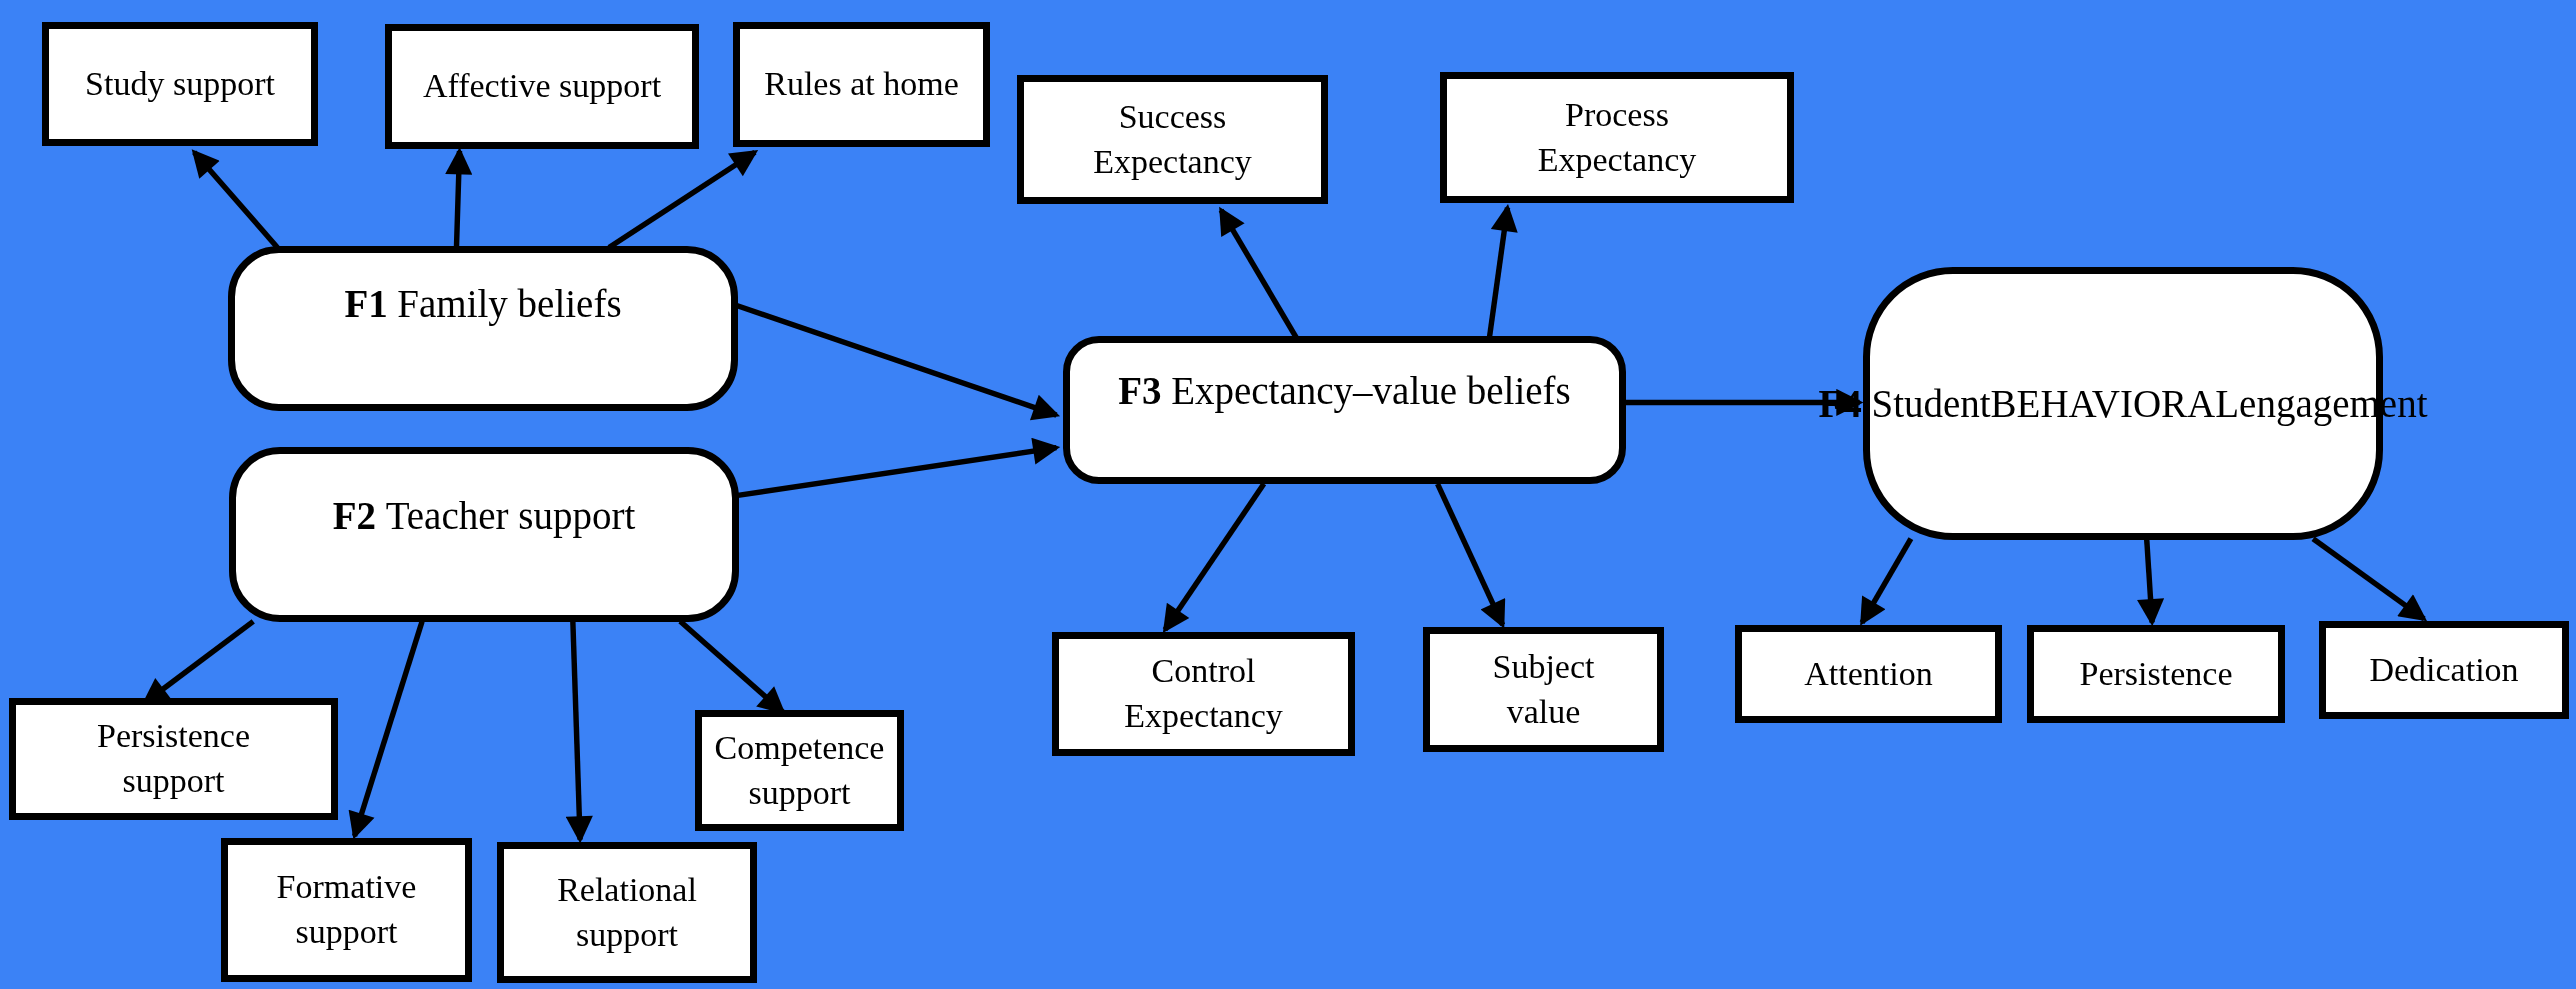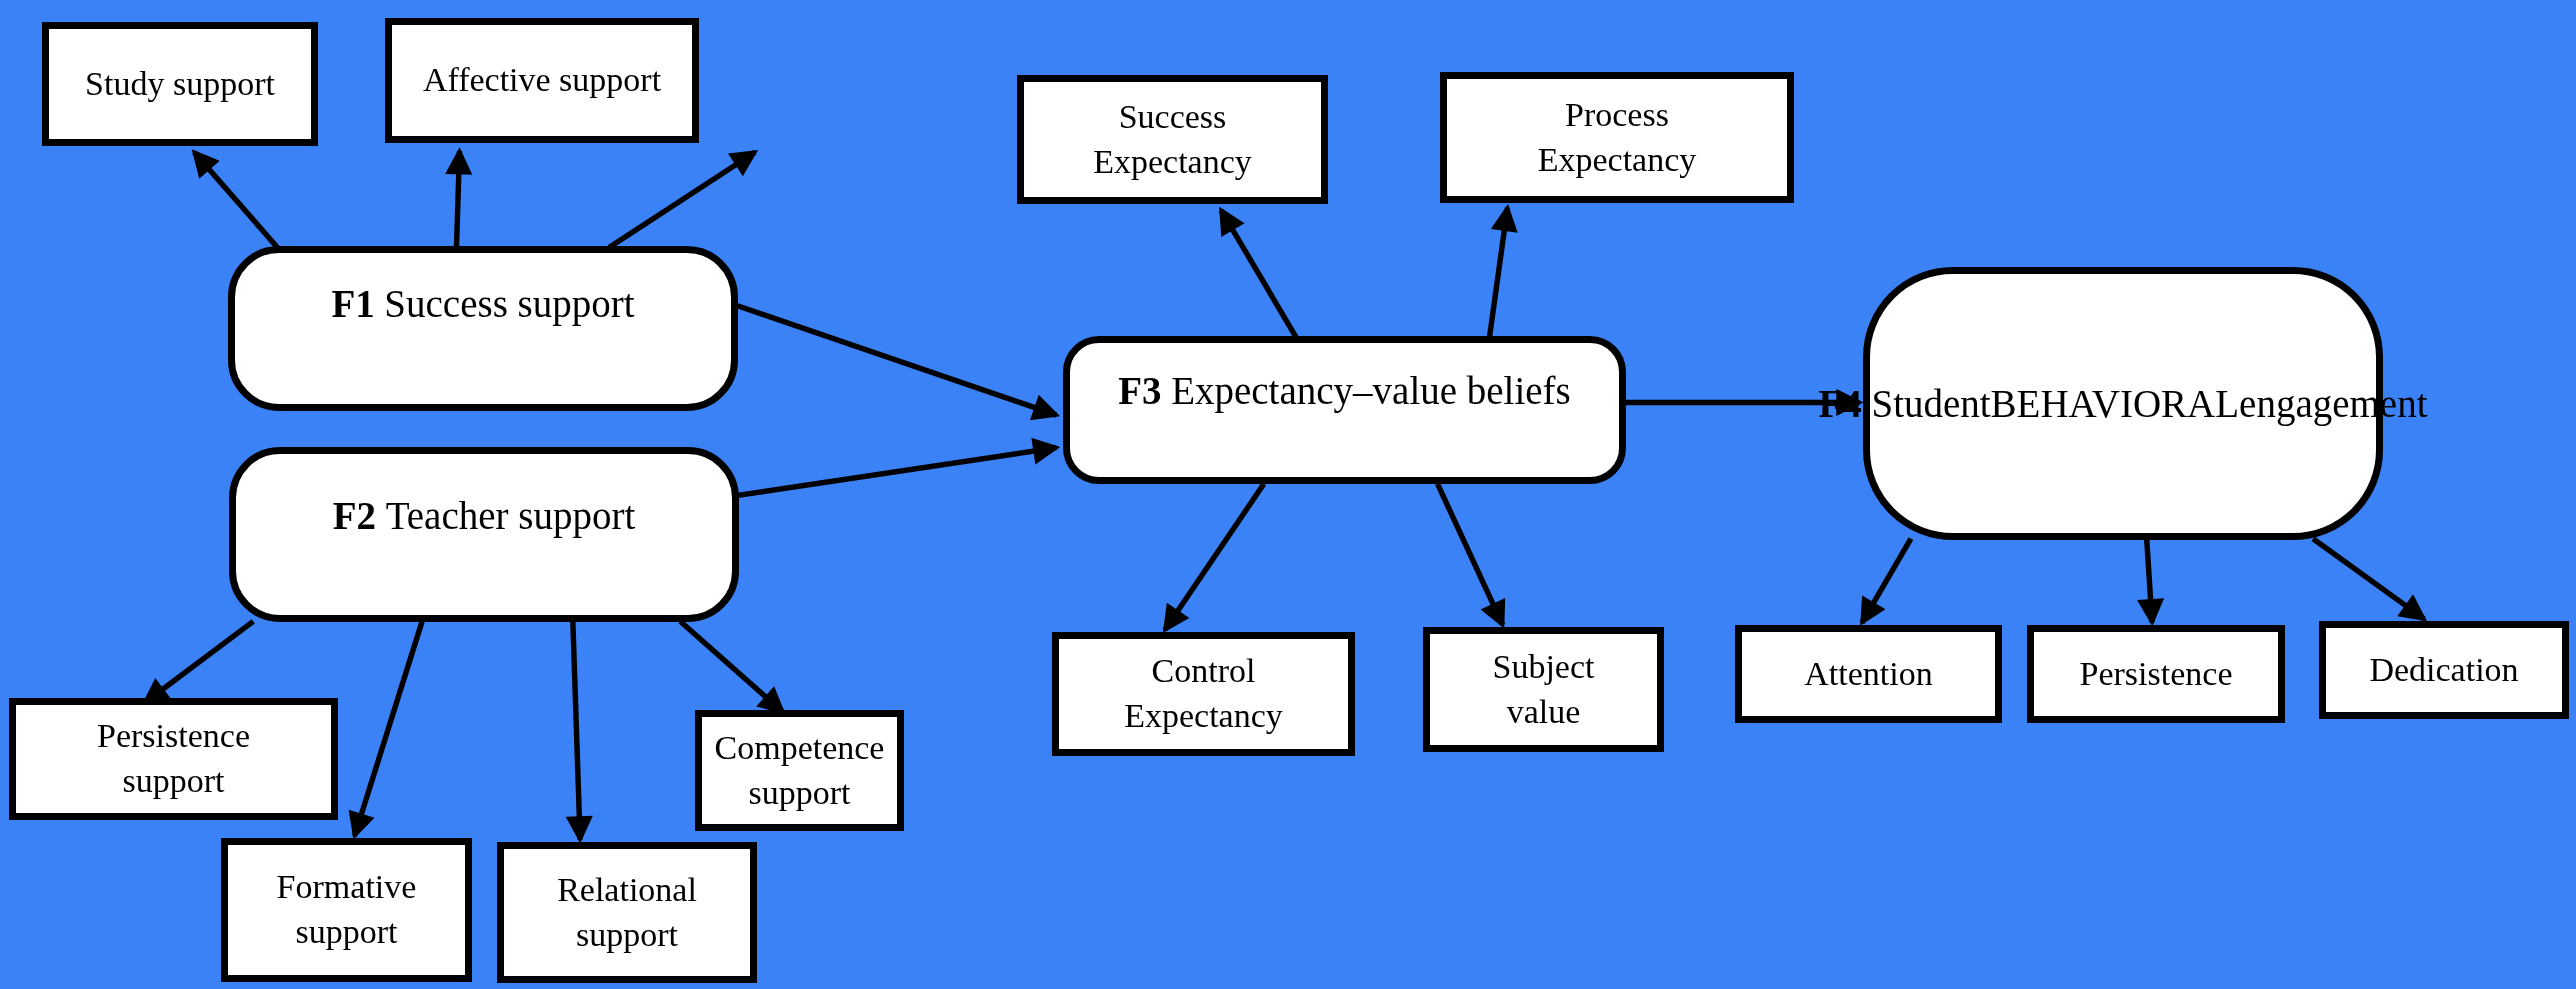--- a/index.html
+++ b/index.html
@@ -50,30 +50,35 @@
 <body>
 
 <div class="canvas">
 
   <div class="box rect-box" style="left:42px; top:22px; width:276px; height:124px;">
     <div>
       <span class="line">Study support</span>
     </div>
   </div>
 
-  <div class="box rect-box" style="left:385px; top:18px; width:314px; height:125px;">
+  <div class="box rect-box" style="left:385px; top:24px; width:314px; height:125px;">
     <div>
       <span class="line">Affective support</span>
     </div>
   </div>
 
+  <div class="box rect-box" style="left:733px; top:22px; width:257px; height:125px;">
+    <div>
+      <span class="line">Rules at home</span>
+    </div>
+  </div>
 
   <div class="box round-box" style="left:228px; top:246px; width:510px; height:165px; border-radius:51px; padding-top:28px;">
     <div class="node-label">
-      <span class="fid">F1</span><span>Success support</span>
+      <span class="fid">F1</span><span>Family beliefs</span>
     </div>
   </div>
 
   <div class="box round-box" style="left:229px; top:447px; width:510px; height:175px; border-radius:51px; padding-top:39px;">
     <div class="node-label">
       <span class="fid">F2</span><span>Teacher support</span>
     </div>
   </div>
 
   <div class="box rect-box" style="left:9px; top:698px; width:329px; height:122px;">

